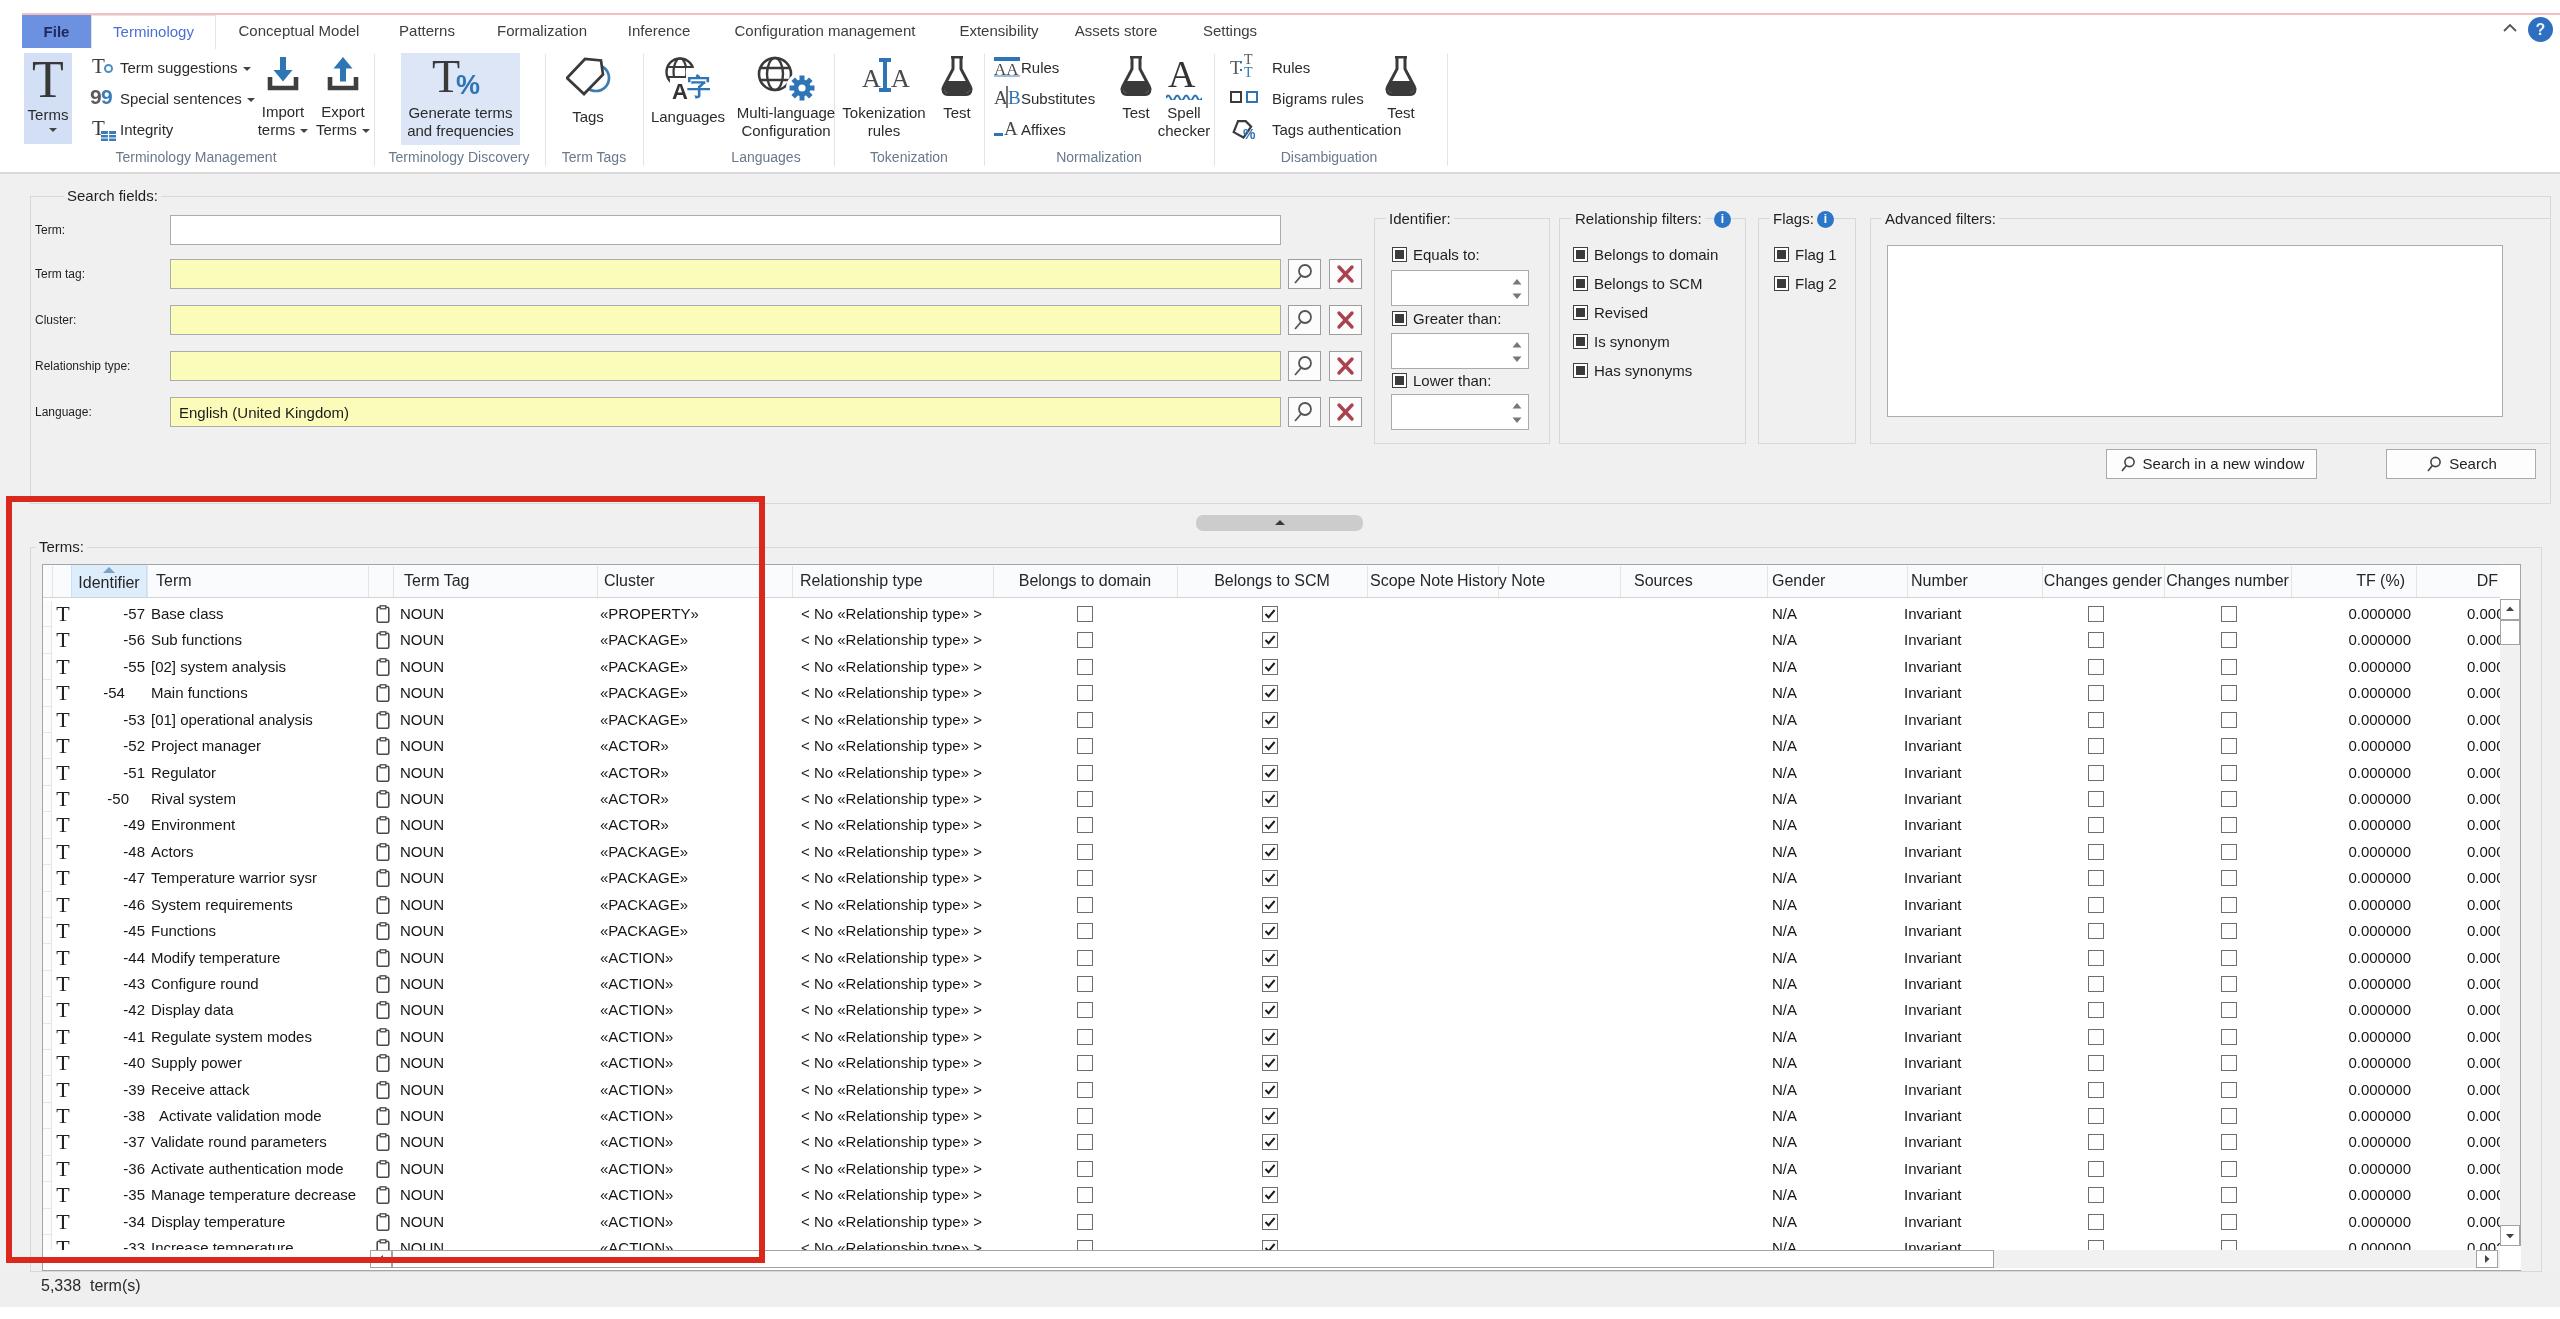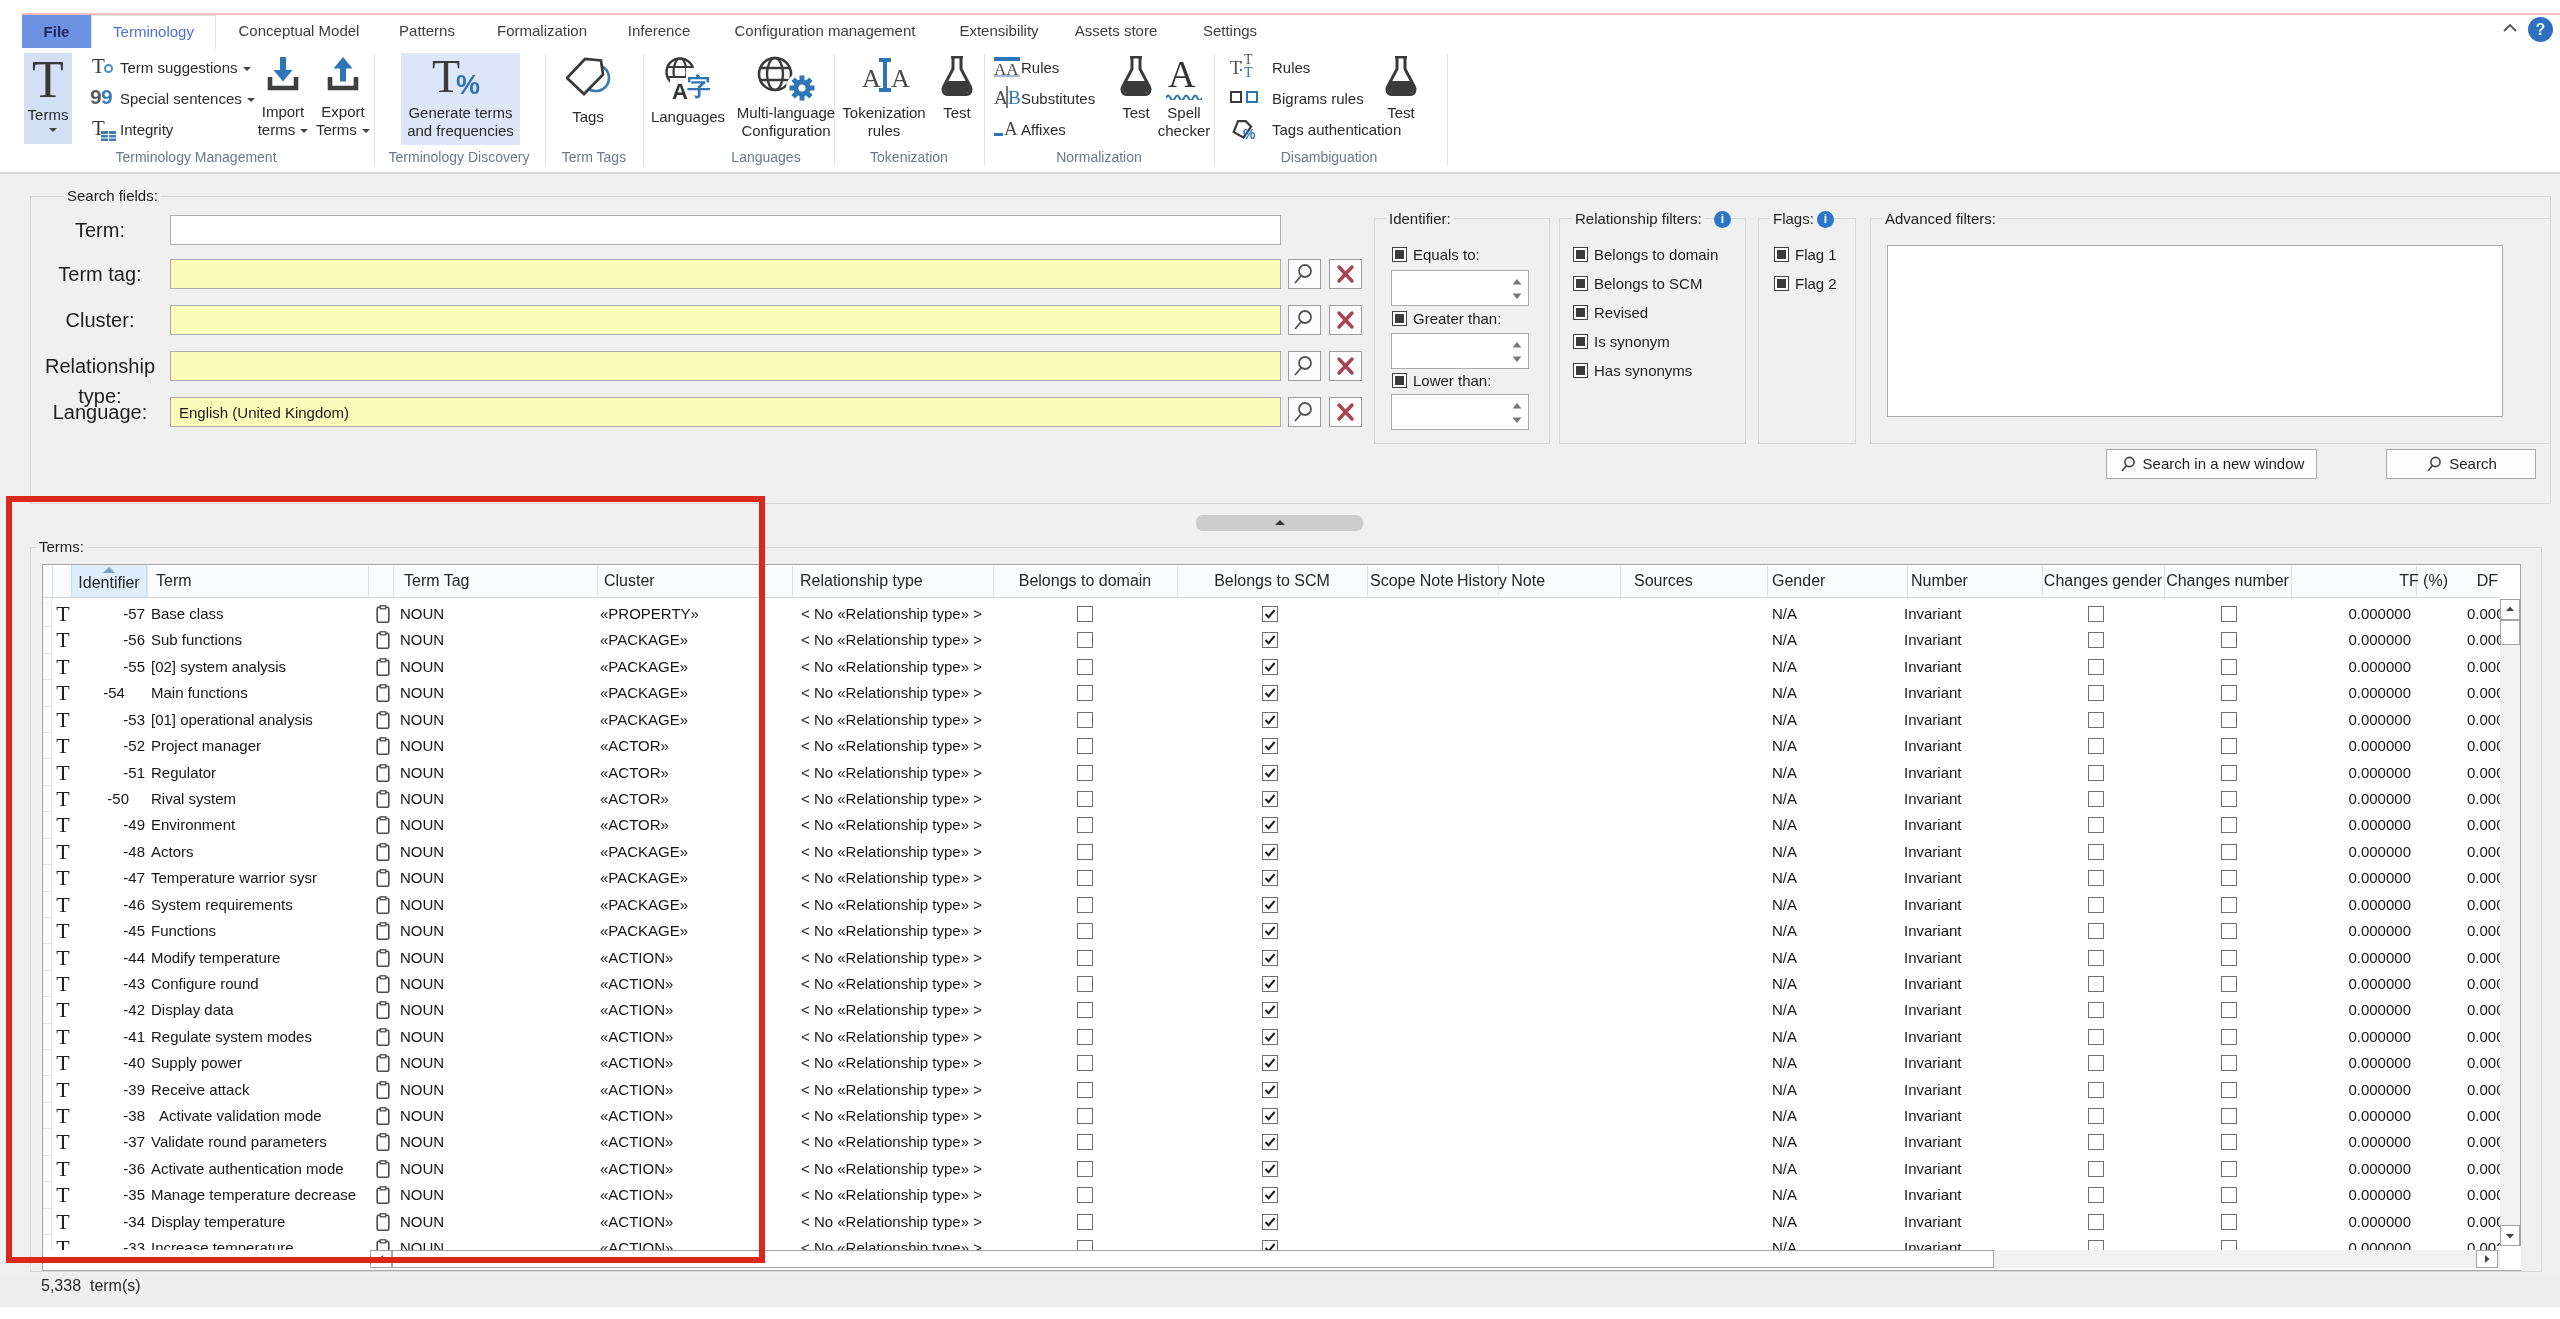--- a/index.html
+++ b/index.html
@@ -4,21 +4,21 @@
 *{margin:0;padding:0;box-sizing:border-box;}
 html,body{width:2560px;height:1319px;background:#f0f0f0;font-family:"Liberation Sans",sans-serif;position:relative;overflow:hidden;}
 .a{position:absolute;}
 .tabtxt{position:absolute;top:14px;height:34px;line-height:34px;font-size:15px;color:#3d3d3f;text-align:center;}
 .glabel{position:absolute;top:148px;height:18px;line-height:18px;font-size:14px;color:#68798c;text-align:center;}
 .sep{position:absolute;top:54px;height:112px;width:1px;background:#e3e3e5;}
 .biglabel{position:absolute;font-size:15px;color:#2b2b2b;text-align:center;line-height:18px;}
 .smalllbl{font-size:15px;color:#2b2b2b;}
 .srow{position:absolute;height:26px;line-height:26px;}
 .caret{display:inline-block;width:0;height:0;border-left:4px solid transparent;border-right:4px solid transparent;border-top:4px solid #444;vertical-align:middle;margin-left:5px;}
-.fldlbl{position:absolute;font-size:20px;color:#1e1e1e;text-align:center;width:130px;height:30px;line-height:30px;}
+.fldlbl{position:absolute;font-size:12px;color:#1e1e1e;text-align:left;width:130px;height:30px;line-height:30px;}
 .inp{position:absolute;border:1px solid #acacac;background:#fff;}
 .yel{background:#fcfcba;}
 .sbtn{position:absolute;width:33px;height:30px;background:#fcfcfc;border:1px solid #9d9da0;}
 .gb{position:absolute;border:1px solid #d8d8d8;}
 .gblbl{position:absolute;font-size:15px;color:#1e1e1e;background:#f0f0f0;padding:0 3px;height:16px;line-height:16px;}
 .cbf{position:absolute;width:15px;height:15px;border:1px solid #404040;background:#fff;}
 .cbf>i{position:absolute;left:2px;top:2px;right:2px;bottom:2px;background:#3b3b3b;}
 .cklbl{position:absolute;font-size:15px;color:#1e1e1e;height:16px;line-height:16px;}
 .spin{position:absolute;border:1px solid #ababab;background:#fff;}
 .info{position:absolute;width:17px;height:17px;border-radius:50%;background:#2c76c8;color:#fff;font-size:12px;font-weight:bold;text-align:center;line-height:17px;}
@@ -379,21 +379,21 @@
 <div class="hcell" style="left:757px;">Relationship type</div>
 <div class="hcell" style="left:950px;width:184px;text-align:center;">Belongs to domain</div>
 <div class="hcell" style="left:1134px;width:190px;text-align:center;">Belongs to SCM</div>
 <div class="hcell" style="left:1327px;">Scope Note</div>
 <div class="hcell" style="left:1414px;">History Note</div>
 <div class="hcell" style="left:1591px;">Sources</div>
 <div class="hcell" style="left:1729px;">Gender</div>
 <div class="hcell" style="left:1868px;">Number</div>
 <div class="hcell" style="left:1999px;width:122px;text-align:center;">Changes gender</div>
 <div class="hcell" style="left:2121px;width:127px;text-align:center;">Changes number</div>
-<div class="hcell" style="left:2248px;width:114px;text-align:right;margin-left:43px;">TF (%)</div>
+<div class="hcell" style="left:2248px;width:114px;text-align:right;">TF (%)</div>
 <div class="hcell" style="left:2376px;width:79px;text-align:right;">DF</div>
 </div>
 <div class="a" style="left:43px;top:601px;width:2457px;height:649px;overflow:hidden;background:#fff;">
 <div class="a" style="left:0;top:0;width:9px;height:651px;background:#fbfbfb;border-right:1px solid #e6e6e6;"></div>
 <div class="row" style="top:0.0px;">
 <div class="a" style="left:0;top:25.4px;width:9px;height:1px;background:#e6e6e6;"></div>
 <div class="rt" style="left:10px;width:20px;text-align:center;font-family:'Liberation Serif',serif;font-size:22px;color:#222;">T</div>
 <div class="rt" style="left:40px;width:62px;text-align:right;">-57</div>
 <div class="rt" style="left:108px;">Base class</div>
 <div class="a" style="left:333px;top:4px;"><svg width="14" height="18" viewBox="0 0 14 18">

